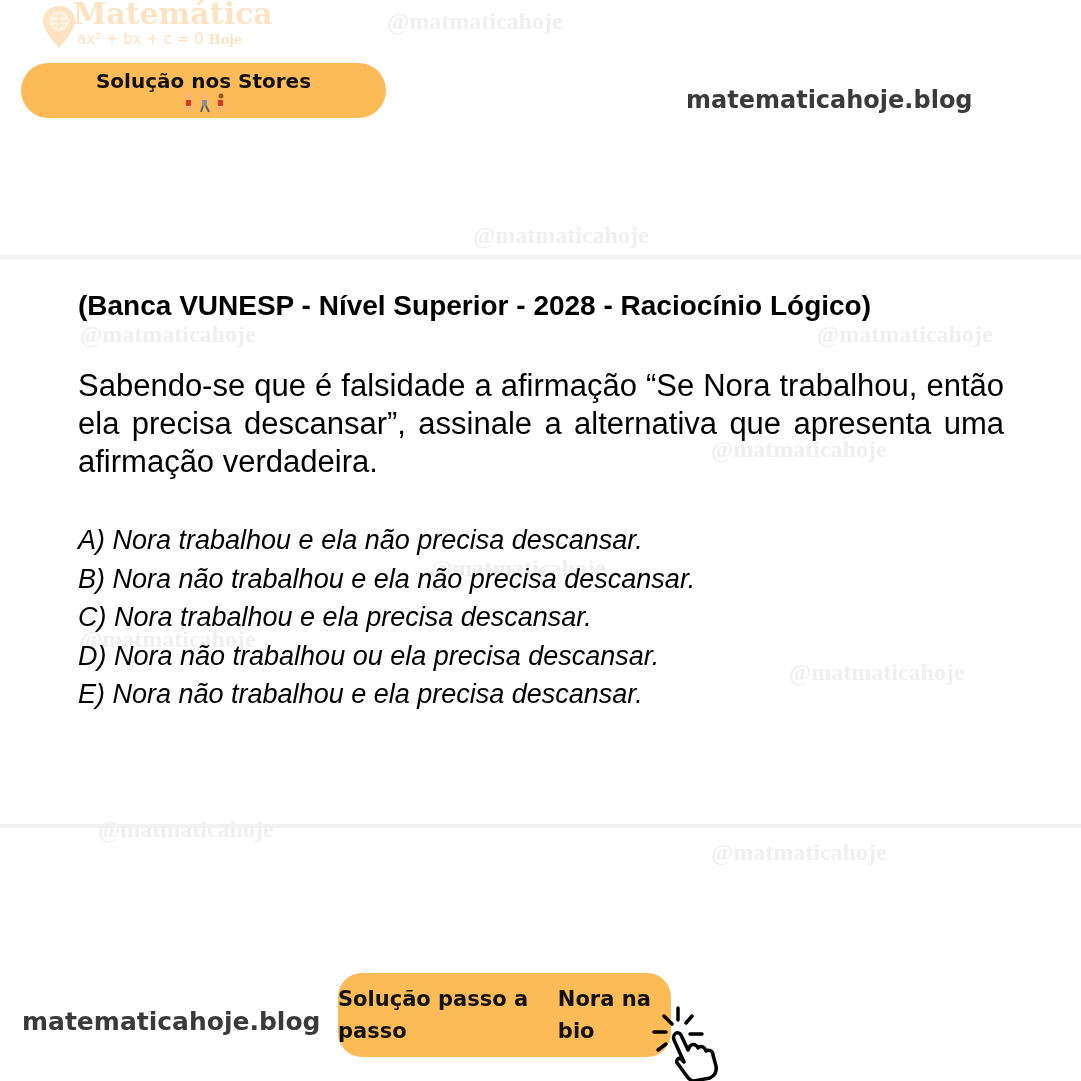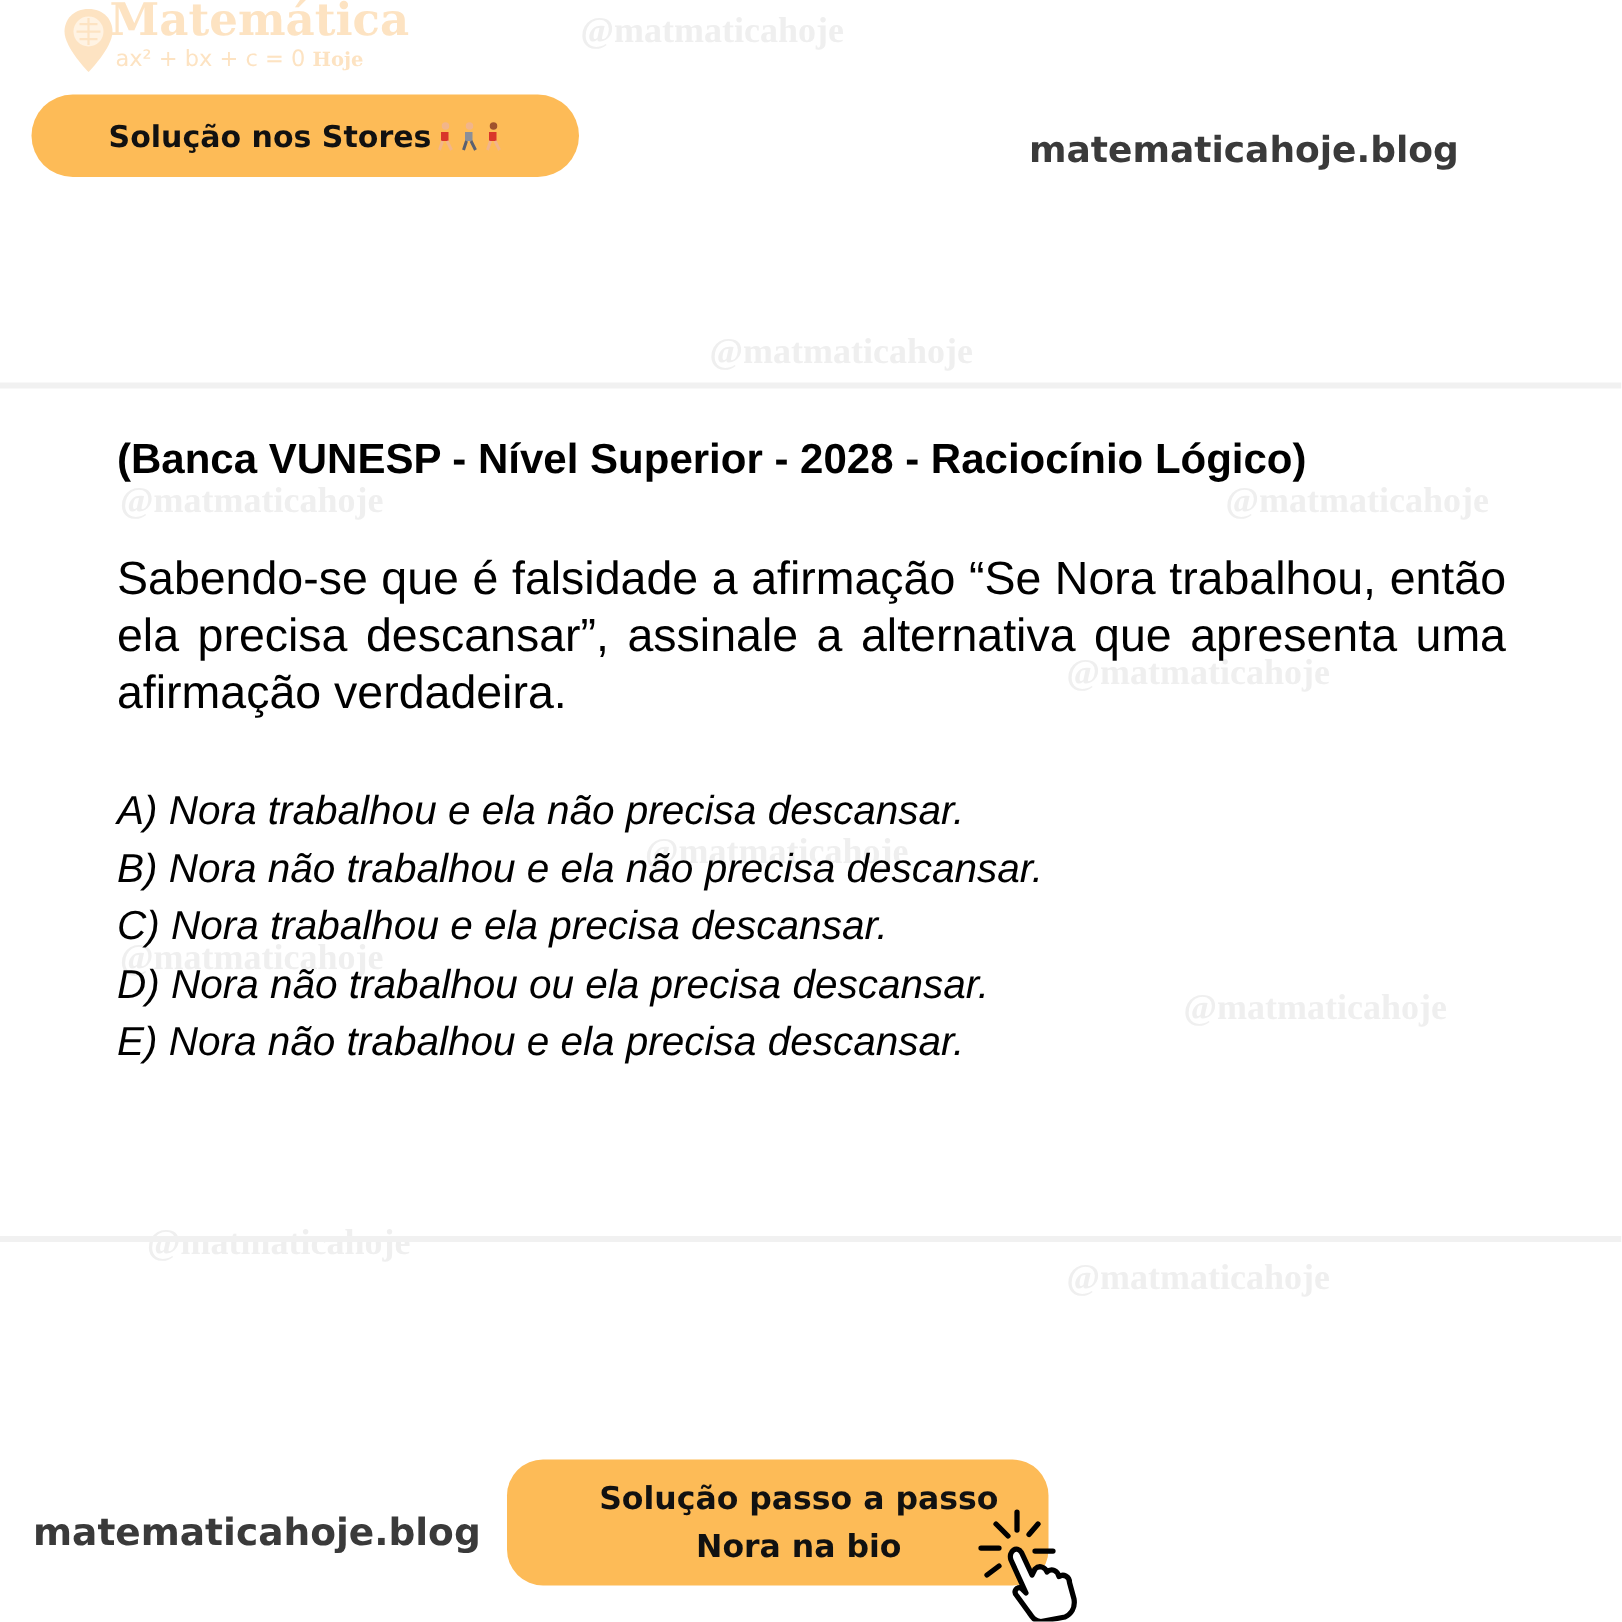--- a/index.html
+++ b/index.html
@@ -17,21 +17,21 @@
     }
     .logo-sub {
       position: absolute; left: 38px; top: 30px;
       font-family: "DejaVu Sans", sans-serif; font-size: 15px; color: #fde3c2; white-space: nowrap;
     }
     .logo-sub b { font-family: "DejaVu Serif", serif; font-size: 13px; }
     .logo-pin { position: absolute; left: 2px; top: 4px; }
     .pill {
       background: #fdbb57; border-radius: 28px;
       display: flex; align-items: center; justify-content: center;
-      font-family: "DejaVu Sans", sans-serif; font-weight: bold; color: #111;
+      font-family: "DejaVu Sans", sans-serif; font-weight: bold; color: #111; flex-direction: column;
     }
     .pill-top { left: 21px; top: 63px; width: 365px; height: 55px; font-size: 20px; }
     .runners { margin-left: 2px; display: inline-flex; gap: 3px; }
     .site-top {
       left: 686px; top: 86px; font-family: "DejaVu Sans", sans-serif; font-weight: bold;
       font-size: 24px; color: #3a3a3a; white-space: nowrap;
     }
     .watermark {
       font-family: Liberation Serif, serif; font-weight: bold; font-size: 24px;
       color: #efefef; white-space: nowrap; pointer-events: none;
@@ -48,21 +48,21 @@
       left: 78px; top: 521px; font-size: 27px; line-height: 38.5px; color: #000;
       margin: 0; padding: 0; list-style: none; font-style: italic;
     }
     .options li { white-space: nowrap; }
     .site-bottom {
       left: 22px; top: 1007px; font-family: "DejaVu Sans", sans-serif; font-weight: bold;
       font-size: 25px; color: #3a3a3a; white-space: nowrap;
     }
     .pill-bottom {
       left: 338px; top: 973px; width: 333px; height: 84px; border-radius: 24px;
-      flex-direction: column; font-size: 21px; line-height: 32px; padding-left: 28px;
+      flex-direction: row; font-size: 21px; line-height: 32px;
     }
     .hand { left: 646px; top: 1004px; }
     .layer { z-index: 2; }
   </style>
 </head>
 <body>
 
 <div class="abs logo">
   <svg class="logo-pin" width="36" height="46" viewBox="0 0 36 46">
     <path d="M18 2 C8 2 2 9 2 17 C2 28 18 44 18 44 C18 44 34 28 34 17 C34 9 28 2 18 2 Z" fill="#fde3c2"></path>

